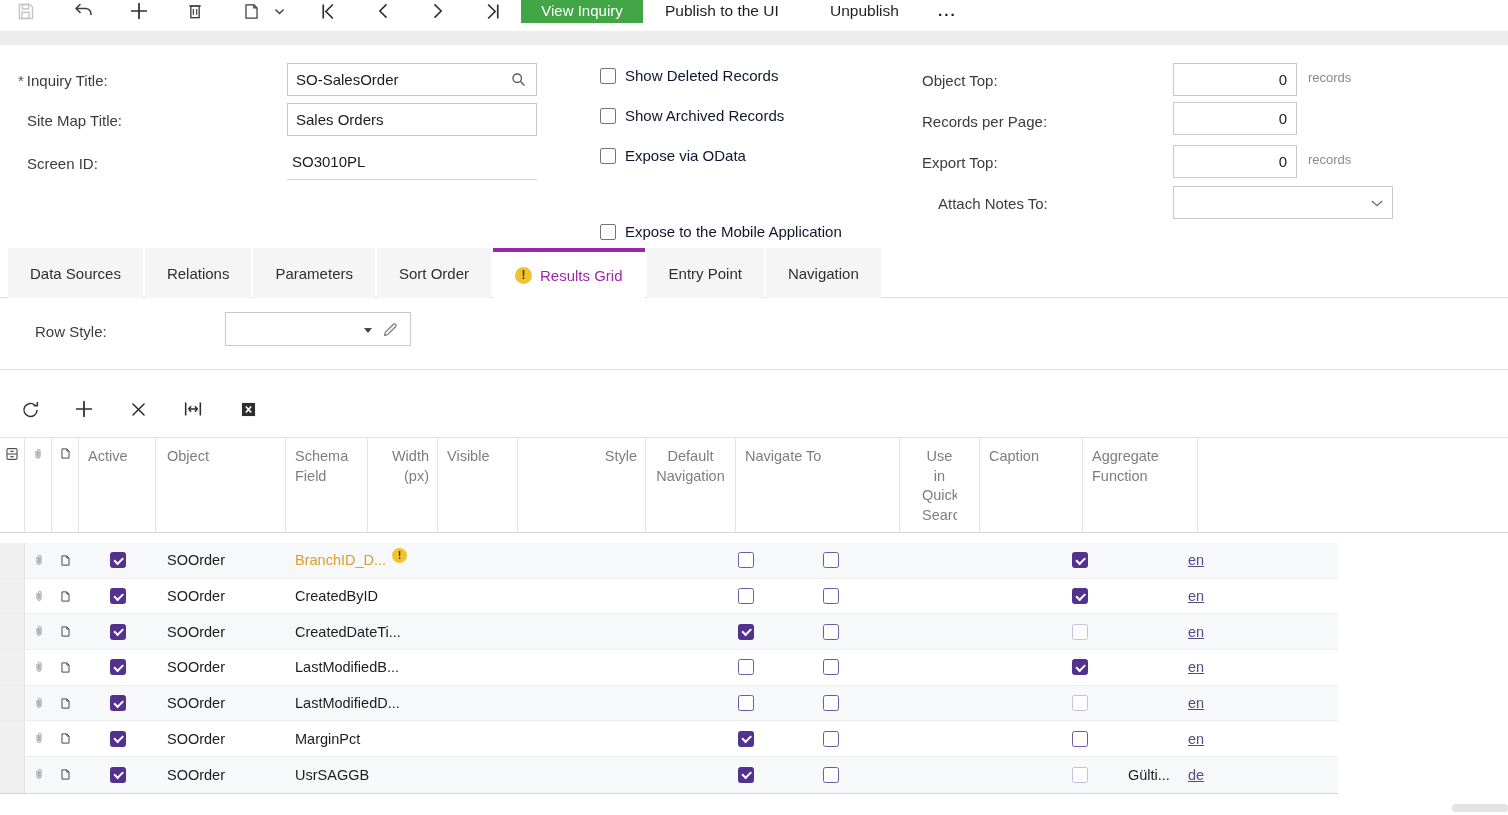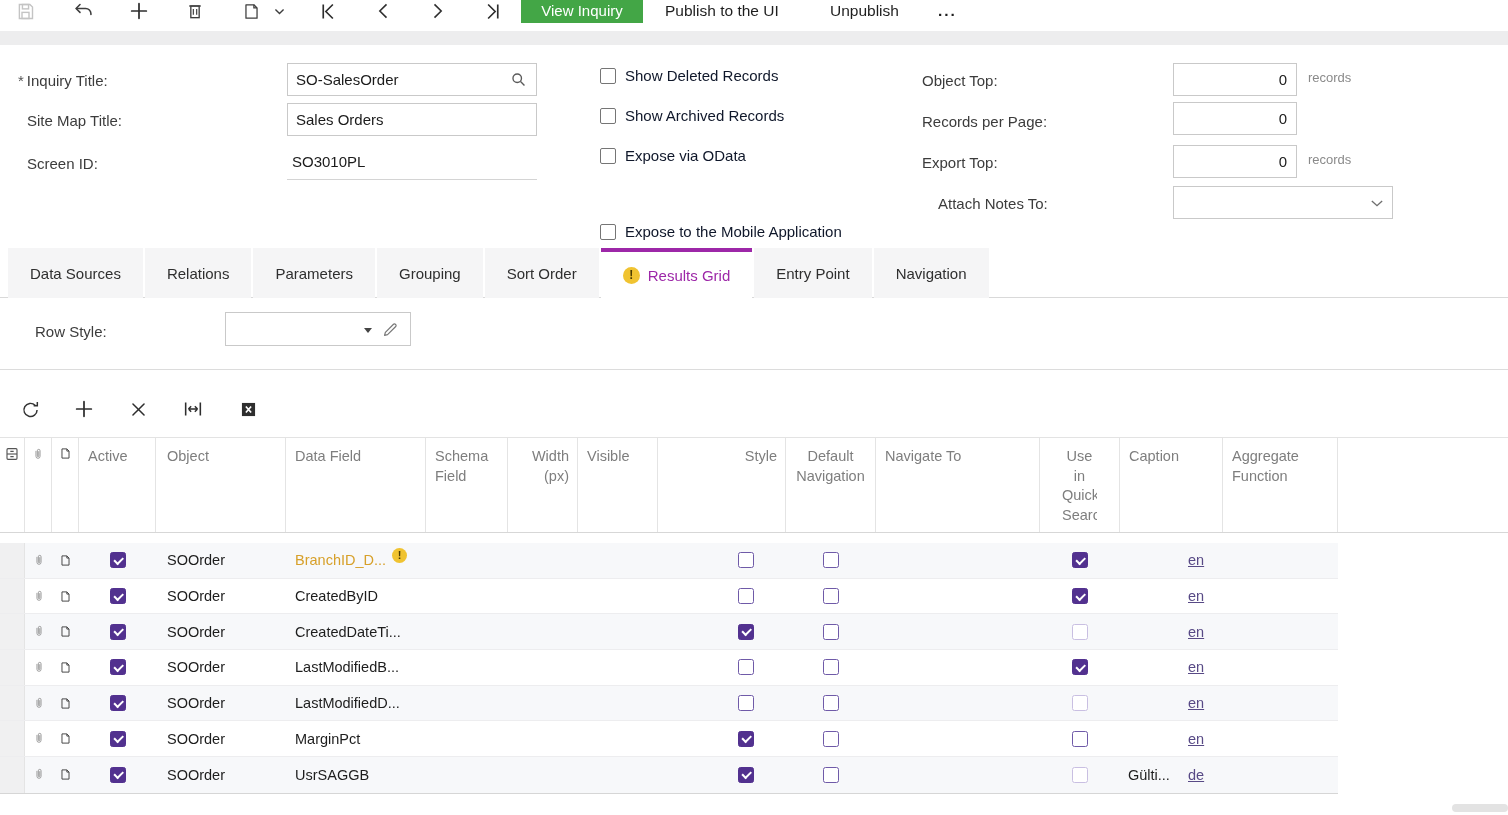--- a/index.html
+++ b/index.html
@@ -217,23 +217,20 @@
         <div class="tab">
           <span>Data Sources</span>
         </div>
         <div class="tab">
           <span>Relations</span>
         </div>
         <div class="tab">
           <span>Parameters</span>
         </div>
         <div class="tab">
-          <span>Grouping</span>
-        </div>
-        <div class="tab">
           <span>Sort Order</span>
         </div>
         <div class="tab active">
           <span class="warnbadge">!</span>
           <span>Results Grid</span>
         </div>
         <div class="tab">
           <span>Entry Point</span>
         </div>
         <div class="tab">
@@ -299,21 +296,20 @@
           </svg>
       </div>
       <div class="hcell" style="width:27px; padding-top:8px; text-align:center;">
         <svg viewBox="0 0 24 24" width="13" height="15">
             <path d="M5.5 3.5h9l4 4v13h-13z" fill="none" stroke="#3c3c3c" stroke-width="1.7" stroke-linejoin="round"></path>
             <path d="M14.5 3.5v4h4" fill="none" stroke="#3c3c3c" stroke-width="1.7"></path>
           </svg>
       </div>
       <div class="hcell" style="width:77px; padding-left:9px;">Active</div>
       <div class="hcell" style="width:130px; padding-left:11px;">Object</div>
-      <div class="hcell" style="width:140px; padding-left:9px;">Data Field</div>
       <div class="hcell" style="width:82px; padding-left:9px;">Schema Field</div>
       <div class="hcell" style="width:70px; text-align:right; padding-right:8px;">Width (px)</div>
       <div class="hcell" style="width:80px; padding-left:9px;">
           <span class="ht" style="width:42px;">Visible</span>
         </div>
       <div class="hcell" style="width:128px; text-align:right; padding-right:8px;">Style</div>
       <div class="hcell" style="width:90px;">
           <span class="ht" style="width:72px; margin:0 auto; text-align:center;">Default Navigation</span>
         </div>
       <div class="hcell" style="width:164px; padding-left:9px;">Navigate To</div>

